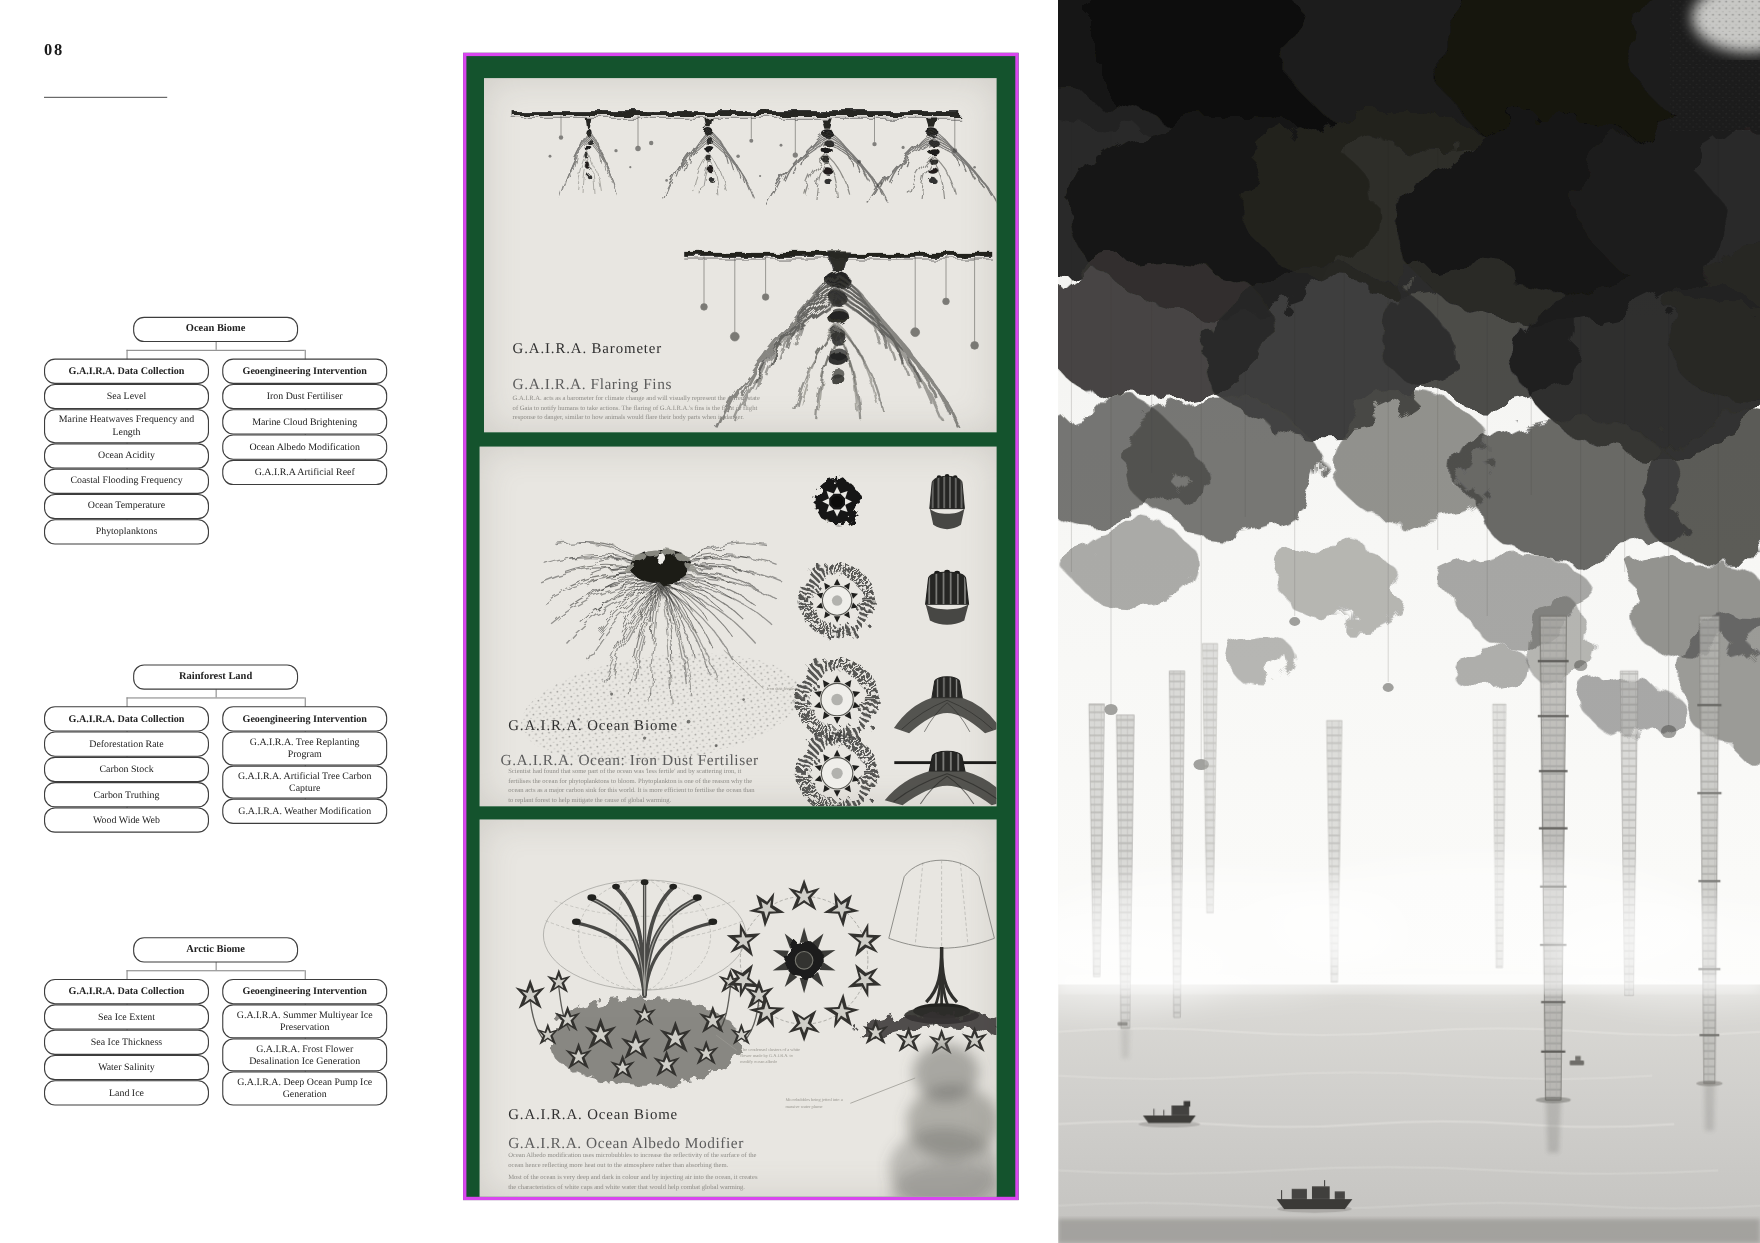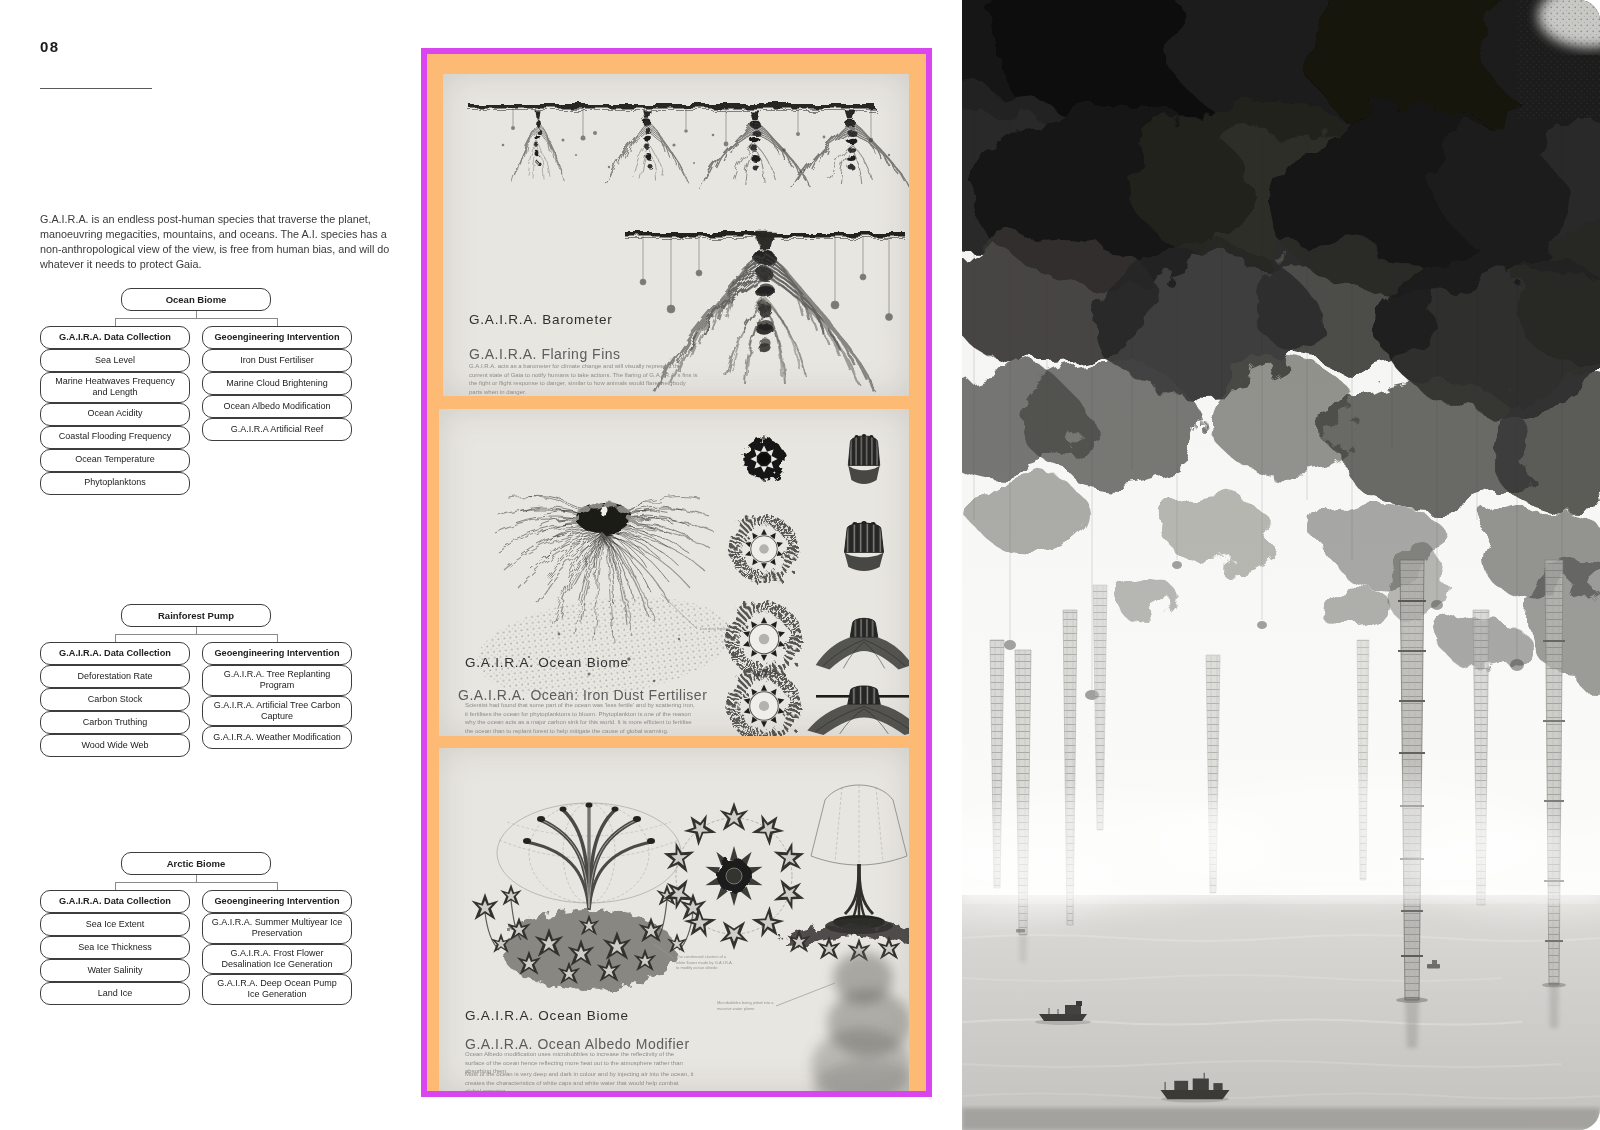--- a/index.html
+++ b/index.html
@@ -1,17 +1,17 @@
 <!DOCTYPE html>
 <html><head>
 <meta charset="utf-8">
 <style>
   html,body{margin:0;padding:0;background:#fff;}
   #canvas{position:relative;width:1600px;height:1130px;background:#ffffff;overflow:hidden;
-          font-family:Liberation Sans, sans-serif;border-radius:21px;}
+          font-family:Liberation Serif, serif;}
 
   
   .pagenum{position:absolute;left:40px;top:38px;font-size:15px;font-weight:bold;
            letter-spacing:1.5px;color:#1a1a1a;}
   .rule{position:absolute;left:40px;top:88px;width:112px;height:1px;background:#5a5a5a;}
   .doc-title{position:absolute;left:40px;top:96px;font-size:21px;line-height:1.34;
              font-weight:bold;letter-spacing:1.6px;color:#161616;white-space:pre-line;}
   .intro{position:absolute;left:40px;top:212px;width:352px;font-size:10.8px;
          line-height:1.4;color:#3a3a3a;}
 
@@ -25,21 +25,21 @@
   .fcsplit{height:15px;width:162px;margin:0 auto;position:relative;}
   .fcsplit::before{content:"";position:absolute;left:50%;top:-2px;width:1px;height:9px;background:#8a8a8a;}
   .fcsplit::after{content:"";position:absolute;left:0;right:0;top:7px;height:1px;background:#8a8a8a;}
   .fccols{display:flex;gap:12px;align-items:flex-start;}
   .fccol{width:150px;position:relative;display:flex;flex-direction:column;}
   .fccol::before{content:"";position:absolute;left:50%;top:-8px;bottom:12px;width:1px;background:#8a8a8a;}
   .fchead{font-weight:bold;font-size:9.2px;}
 
   
   .mid{position:absolute;left:421px;top:48px;width:499px;height:1037px;
-       border:6px solid #d946ef;background:#fdba74;}
+       border:3px solid #d946ef;background:#14532d;}
   .panel{position:absolute;background:#e8e6e1;overflow:hidden;
          box-shadow:inset 0 0 34px rgba(110,105,95,.20);}
   #p1{left:16px;top:20px;width:466px;height:322px;}
   #p2{left:12px;top:355px;width:470px;height:327px;}
   #p3{left:12px;top:694px;width:470px;height:343px;}
   .panel svg.illus{position:absolute;left:0;top:0;}
   .ptitle{position:absolute;font-size:13.5px;color:#2f2f2f;letter-spacing:.8px;}
   .psub{position:absolute;font-size:14px;color:#5c5c5c;letter-spacing:.5px;}
   .pbody{position:absolute;font-size:6px;line-height:1.42;color:#8e8c87;width:230px;}
   .pann{position:absolute;font-size:4px;line-height:1.4;color:#98968f;width:60px;}
@@ -220,21 +220,20 @@
           <line x1="8" y1="-10" x2="8" y2="-15"></line>
       </g>
     </symbol>
   </defs>
 </svg>
 
 <div id="canvas">
 
   <div class="pagenum">08</div>
   <div class="rule"></div>
-  <p class="intro" style="margin:0">G.A.I.R.A. is an endless post-human species that traverse the planet, manoeuvring megacities, mountains, and oceans. The A.I. species has a non-anthropological view of the view, is free from human bias, and will do whatever it needs to protect Gaia.</p>
 
   <div class="fc" id="fc1">
     <div class="fcbox fcroot">Ocean Biome</div>
     <div class="fcsplit"></div>
     <div class="fccols">
       <div class="fccol">
         <div class="fcbox fchead">G.A.I.R.A. Data Collection</div>
         <div class="fcbox">Sea Level</div>
         <div class="fcbox">Marine Heatwaves Frequency and Length</div>
         <div class="fcbox">Ocean Acidity</div>
@@ -246,21 +245,21 @@
         <div class="fcbox fchead">Geoengineering Intervention</div>
         <div class="fcbox">Iron Dust Fertiliser</div>
         <div class="fcbox">Marine Cloud Brightening</div>
         <div class="fcbox">Ocean Albedo Modification</div>
         <div class="fcbox">G.A.I.R.A Artificial Reef</div>
       </div>
     </div>
   </div>
 
   <div class="fc" id="fc2">
-    <div class="fcbox fcroot">Rainforest Pump</div>
+    <div class="fcbox fcroot">Rainforest Land</div>
     <div class="fcsplit"></div>
     <div class="fccols">
       <div class="fccol">
         <div class="fcbox fchead">G.A.I.R.A. Data Collection</div>
         <div class="fcbox">Deforestation Rate</div>
         <div class="fcbox">Carbon Stock</div>
         <div class="fcbox">Carbon Truthing</div>
         <div class="fcbox">Wood Wide Web</div>
       </div>
       <div class="fccol">

